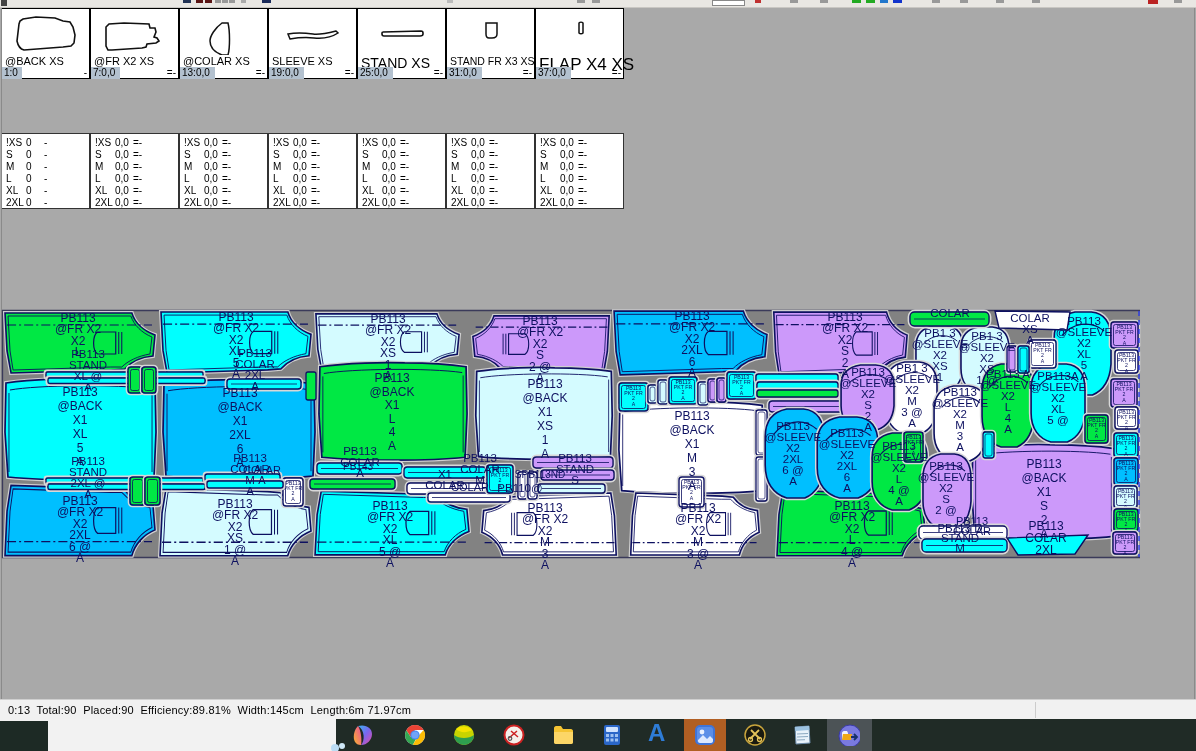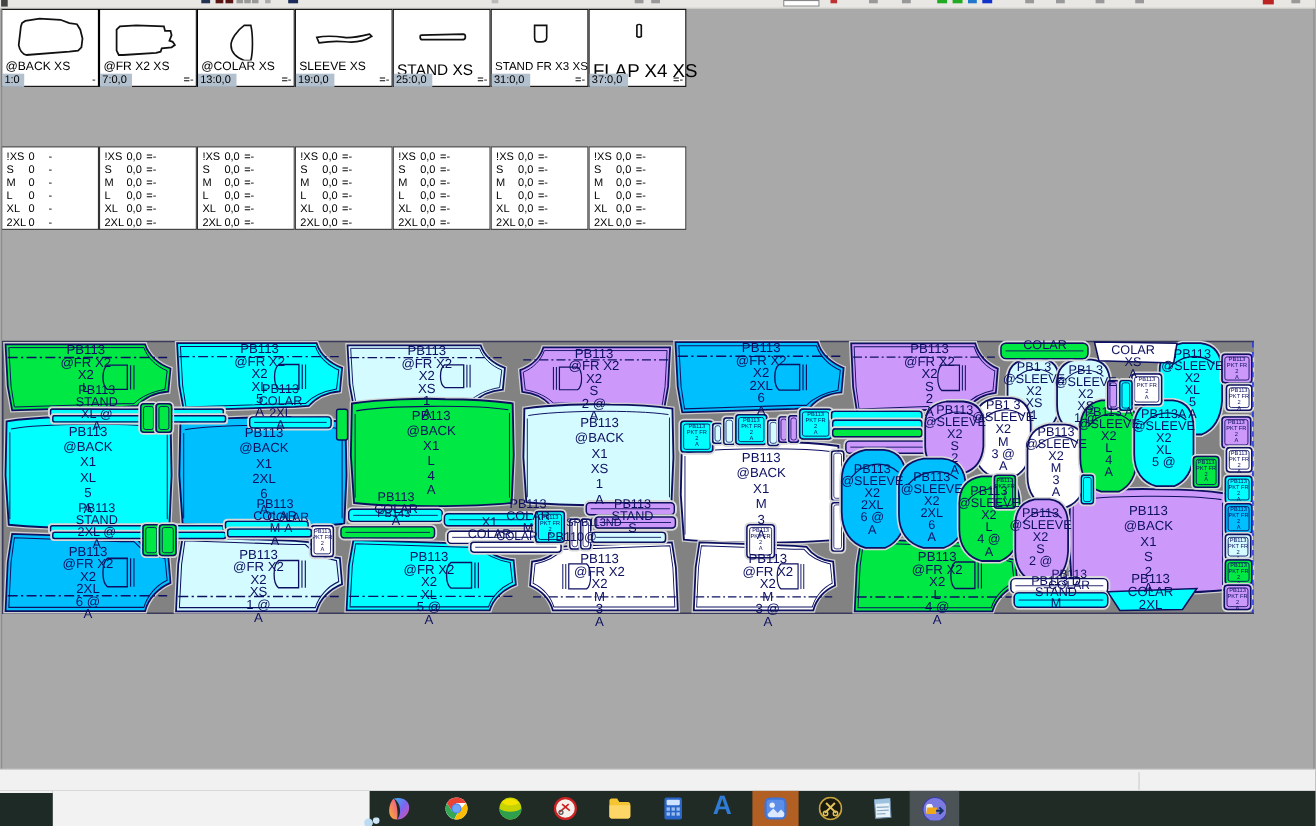--- a/index.html
+++ b/index.html
@@ -778,20 +778,21 @@
 <text x="793" y="430" font-size="11.5" fill="#0d1060" text-anchor="middle"><tspan x="793" dy="0">PB113</tspan><tspan x="793" dy="11">@SLEEVE</tspan><tspan x="793" dy="11">X2</tspan><tspan x="793" dy="11">2XL</tspan><tspan x="793" dy="11">6 @</tspan><tspan x="793" dy="11">A</tspan></text>
 <text x="847" y="437" font-size="11.5" fill="#0d1060" text-anchor="middle"><tspan x="847" dy="0">PB113</tspan><tspan x="847" dy="11">@SLEEVE</tspan><tspan x="847" dy="11">X2</tspan><tspan x="847" dy="11">2XL</tspan><tspan x="847" dy="11">6</tspan><tspan x="847" dy="11">A</tspan></text>
 <text x="899" y="450" font-size="11.5" fill="#0d1060" text-anchor="middle"><tspan x="899" dy="0">PB113</tspan><tspan x="899" dy="11">@SLEEVE</tspan><tspan x="899" dy="11">X2</tspan><tspan x="899" dy="11">L</tspan><tspan x="899" dy="11">4 @</tspan><tspan x="899" dy="11">A</tspan></text>
 <text x="946" y="470" font-size="11.5" fill="#0d1060" text-anchor="middle"><tspan x="946" dy="0">PB113</tspan><tspan x="946" dy="11">@SLEEVE</tspan><tspan x="946" dy="11">X2</tspan><tspan x="946" dy="11">S</tspan><tspan x="946" dy="11">2 @</tspan></text>
 <text x="950" y="317" font-size="11.5" fill="#0d1060" text-anchor="middle"><tspan x="950" dy="0">COLAR</tspan></text>
 <text x="1030" y="322" font-size="11.5" fill="#0d1060" text-anchor="middle"><tspan x="1030" dy="0">COLAR</tspan><tspan x="1030" dy="11">XS</tspan><tspan x="1030" dy="11">A</tspan></text>
 <text x="960" y="532" font-size="11.5" fill="#0d1060" text-anchor="middle"><tspan x="960" dy="0">PB113 D</tspan><tspan x="960" dy="10">STAND</tspan><tspan x="960" dy="10">M</tspan></text>
 <text x="1046" y="530" font-size="12" fill="#0d1060" text-anchor="middle"><tspan x="1046" dy="0">PB113</tspan><tspan x="1046" dy="12">COLAR</tspan><tspan x="1046" dy="12">2XL</tspan></text>
 </svg>
 <div id="statusbar">
+    <span>0:13&nbsp; Total:90&nbsp; Placed:90&nbsp; Efficiency:89.81%&nbsp; Width:145cm&nbsp; Length:6m 71.97cm</span>
     <div class="sep"></div>
   </div>
 <div id="taskbar">
  <div style="position:absolute;left:0;top:0;width:48px;height:2px;background:#f1f1f1"></div>
     <div class="dk"></div>
  <div class="lightbox"></div>
  <svg class="ico" style="left:330px;top:24px" width="18" height="8">
       <circle cx="5" cy="5" r="4" fill="#bcdcf4"></circle>
       <circle cx="12" cy="3" r="3" fill="#cfe8f8"></circle>
     </svg>

